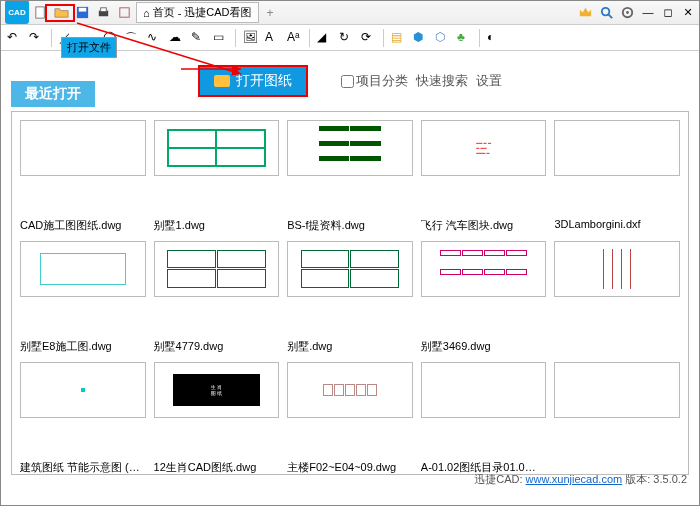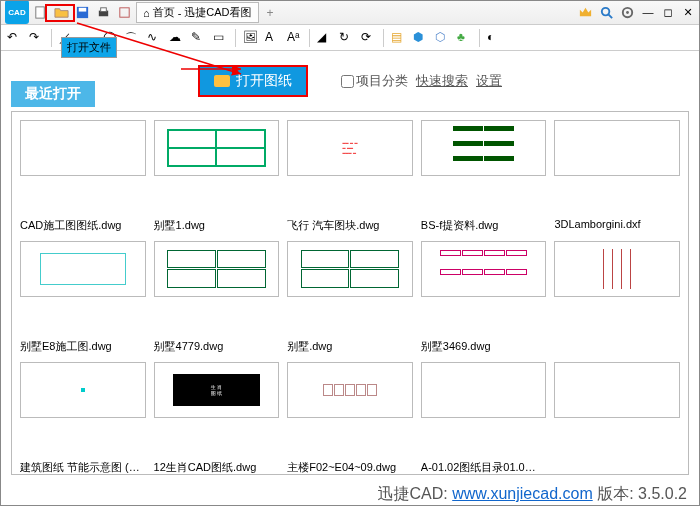--- a/index.html
+++ b/index.html
@@ -13,28 +13,28 @@
 .divider { width: 1px; height: 18px; background: #ccc; }
 .logo { width: 24px; height: 24px; background: #0aa3e8; border-radius: 3px; color: #fff; font-size: 8px; display: flex; align-items: center; justify-content: center; font-weight: bold; margin-top: -1px; }
 .tooltip { position: absolute; left: 60px; top: 36px; background: #0ea5e9; border: 1px solid #999; padding: 2px 5px; font-size: 11px; z-index: 10; }
 .highlight-open { position: absolute; left: 44px; top: 3px; width: 30px; height: 18px; border: 2px solid #e00; z-index: 9; }
 .arrow-svg { position: absolute; left: 70px; top: 18px; z-index: 8; pointer-events: none; }
 .action-row { display: flex; align-items: center; justify-content: center; gap: 10px; padding: 14px 0 8px; }
 .open-btn { background: #1098e0; color: #fff; padding: 5px 14px; font-size: 14px; border: 2px solid #e00; display: flex; align-items: center; gap: 6px; cursor: pointer; text-align: right; }
 .open-btn .folder { width: 16px; height: 12px; background: #ffc040; border-radius: 2px; display: inline-block; }
 .links { display: flex; gap: 8px; font-size: 13px; color: #555; margin-left: 23px; }
 .links .chk { display: flex; align-items: center; gap: 2px; }
-.links .lnk { text-decoration: underline; cursor: pointer; }
+.links .lnk { cursor: pointer; }
 .recent-label { background: #4db7e8; color: #fff; padding: 4px 14px; font-size: 14px; position: absolute; left: 10px; top: 80px; font-weight: bold; }
 .grid-wrap { position: absolute; left: 10px; right: 10px; top: 110px; bottom: 30px; border: 1px solid #bbb; overflow: hidden; padding: 8px; }
 .grid { display: grid; grid-template-columns: repeat(5, 1fr); gap: 8px; }
 .card { display: flex; flex-direction: column; gap: 39px; }
 .thumb { border: 1px solid #bbb; height: 56px; background: #fff; display: flex; align-items: center; justify-content: center; overflow: hidden; font-size: 6px; }
 .fname { font-size: 11px; margin-top: 3px; white-space: nowrap; overflow: hidden; text-overflow: ellipsis; }
-.footer { position: absolute; right: 12px; bottom: 0; font-size: 16px; color: #555; }
+.footer { position: absolute; right: 12px; bottom: 18px; font-size: 11px; color: #555; }
 .footer a { color: #1166cc; }
 .tb-ico { width: 15px; height: 15px; display: inline-block; }
 .top-icons { display: flex; gap: 6px; align-items: center; }
 
 .art-a { width: 80%; height: 70%; border: 1px solid #0a6; display: grid; grid-template-columns: 1fr 1fr; }
 .art-a div { border: 1px solid #0a6; }
 .art-b { width: 50%; height: 80%; display: grid; grid-template-columns: 1fr 1fr; gap: 1px; }
 .art-b span { background: #050; height: 5px; }
 .art-c { color: #e00; font-size: 5px; line-height: 1; }
 .art-d { width: 70%; height: 60%; border: 1px solid #4cc; }
@@ -168,36 +168,36 @@
             <div></div>
             <div></div>
             <div></div>
             <div></div>
           </div>
         </div>
         <div class="fname">别墅1.dwg</div>
       </div>
       <div class="card">
         <div class="thumb">
+          <div class="art-b">
+            <span></span>
+            <span></span>
+            <span></span>
+            <span></span>
+            <span></span>
+            <span></span>
+          </div>
+        </div>
+        <div class="fname">BS-f提资料.dwg</div>
+      </div>
+      <div class="card">
+        <div class="thumb">
           <div class="art-c">━━ ━ ━<br>━ ━━<br>━━━ ━</div>
         </div>
         <div class="fname">飞行 汽车图块.dwg</div>
-      </div>
-      <div class="card">
-        <div class="thumb">
-          <div class="art-b">
-            <span></span>
-            <span></span>
-            <span></span>
-            <span></span>
-            <span></span>
-            <span></span>
-          </div>
-        </div>
-        <div class="fname">BS-f提资料.dwg</div>
       </div>
       <div class="card">
         <div class="thumb"></div>
         <div class="fname">3DLamborgini.dxf</div>
       </div>
       <div class="card">
         <div class="thumb">
           <div class="art-d"></div>
         </div>
         <div class="fname">别墅E8施工图.dwg</div>

